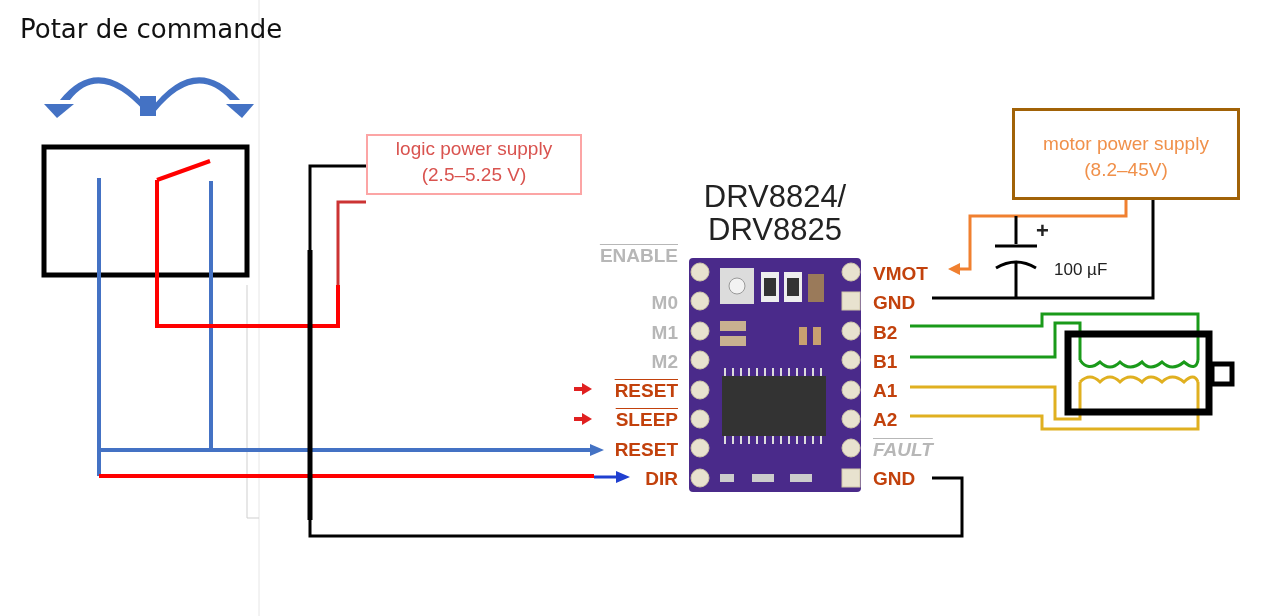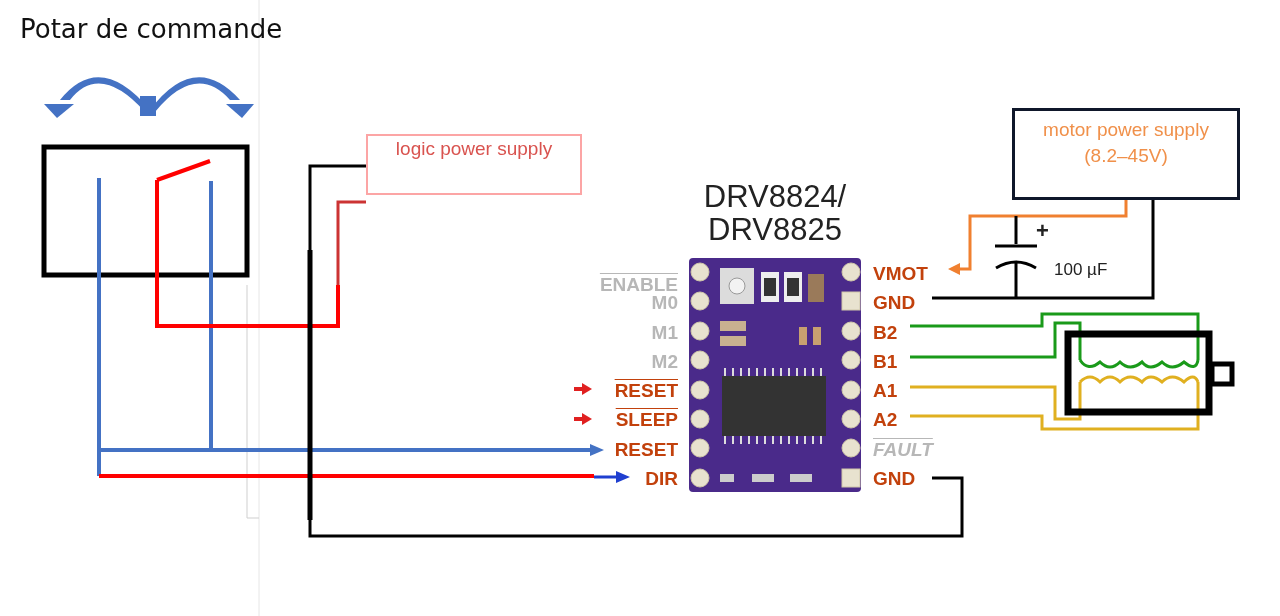--- a/index.html
+++ b/index.html
@@ -1,21 +1,21 @@
 <!DOCTYPE html>
 <html><head>
 <meta charset="utf-8">
 <style>
   html, body { margin: 0; padding: 0; background: #ffffff; }
   body { width: 1280px; height: 616px; position: relative; overflow: hidden; font-family: "Liberation Sans", sans-serif; }
   .abs { position: absolute; }
   #title { left: 20px; top: 14px; font-size: 26px; color: #111; font-family: "DejaVu Sans", sans-serif; white-space: nowrap; }
   .box-label { text-align: center; font-size: 19px; line-height: 26px; }
   #logic-box { left: 366px; top: 134px; width: 216px; height: 61px; border: 2px solid #fca5a5; color: #d9534f; box-sizing: border-box; padding-top: 0; }
-  #motor-box { left: 1012px; top: 108px; width: 228px; height: 92px; border: 3px solid #0f172a; color: #f0904a; box-sizing: border-box; padding-top: 6px; }
+  #motor-box { left: 1012px; top: 108px; width: 228px; height: 92px; border: 3px solid #a16207; color: #f0904a; box-sizing: border-box; padding-top: 20px; }
   #chip-title { left: 690px; top: 180px; width: 170px; text-align: center; font-size: 31px; line-height: 33px; color: #222; }
   .pin-l { right: 602px; font-size: 19px; font-weight: bold; text-align: right; white-space: nowrap; line-height: 22px; }
   .pin-r { left: 873px; font-size: 19px; font-weight: bold; white-space: nowrap; line-height: 22px; }
   .dim { color: #b7b7b7; }
   .dark { color: #c2410c; }
   .over { text-decoration: overline; }
   #cap-label { left: 1054px; top: 260px; font-size: 17px; color: #222; white-space: nowrap; }
   #cap-plus { left: 1036px; top: 218px; font-size: 22px; font-weight: bold; color: #222; }
   svg { position: absolute; left: 0; top: 0; }
 </style>
@@ -152,34 +152,35 @@
   <g fill="none" stroke="#000" stroke-width="7">
     <rect x="1068" y="334" width="141" height="78"></rect>
     <rect x="1212" y="364" width="20" height="20" stroke-width="5"></rect>
   </g>
 </svg>
 
 <div id="title" class="abs">Potar de commande</div>
 
 <div id="logic-box" class="abs box-label">
   <div>logic power supply</div>
+  <div>(2.5–5.25 V)</div>
 </div>
 
 <div id="motor-box" class="abs box-label">
   <div>motor power supply</div>
   <div>(8.2–45V)</div>
 </div>
 
 <div id="chip-title" class="abs">
   <div>DRV8824/</div>
   <div>DRV8825</div>
 </div>
 
 <div id="left-pins">
-    <div class="abs pin-l dim over" style="top: 274px; margin-left: 8px;">ENABLE</div>
+    <div class="abs pin-l dim over" style="top: 245px; margin-left: 8px;">ENABLE</div>
     <div class="abs pin-l dim" style="top: 292px;">M0</div>
     <div class="abs pin-l dim" style="top: 322px;">M1</div>
     <div class="abs pin-l dim" style="top: 351px;">M2</div>
     <div class="abs pin-l dark over" style="top: 380px;">RESET</div>
     <div class="abs pin-l dark over" style="top: 409px;">SLEEP</div>
     <div class="abs pin-l dark" style="top: 439px;">RESET</div>
     <div class="abs pin-l dark" style="top: 468px;">DIR</div>
   </div>
 <div id="right-pins">
     <div class="abs pin-r dark" style="top: 263px;">VMOT</div>

